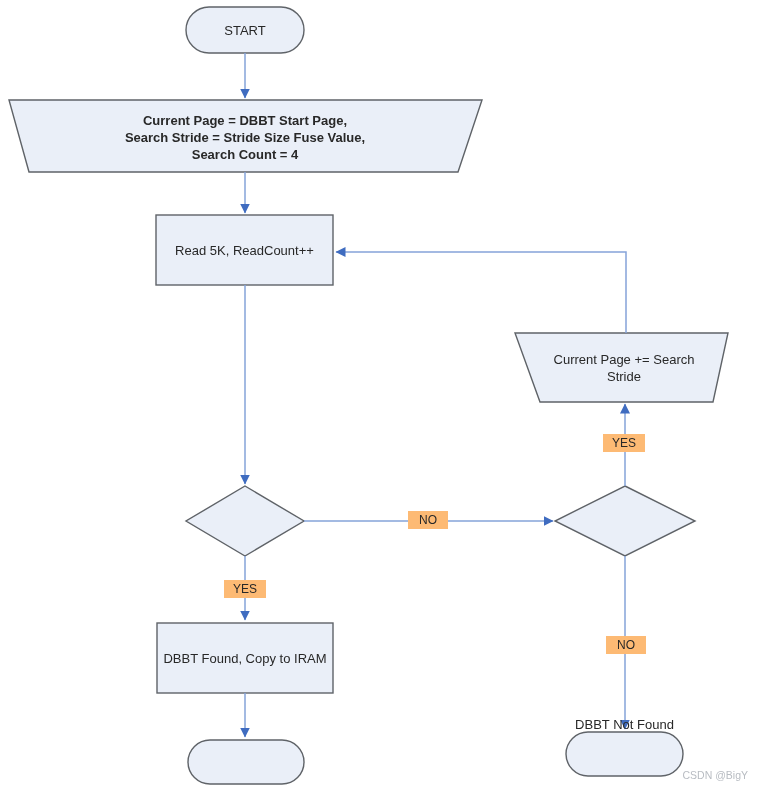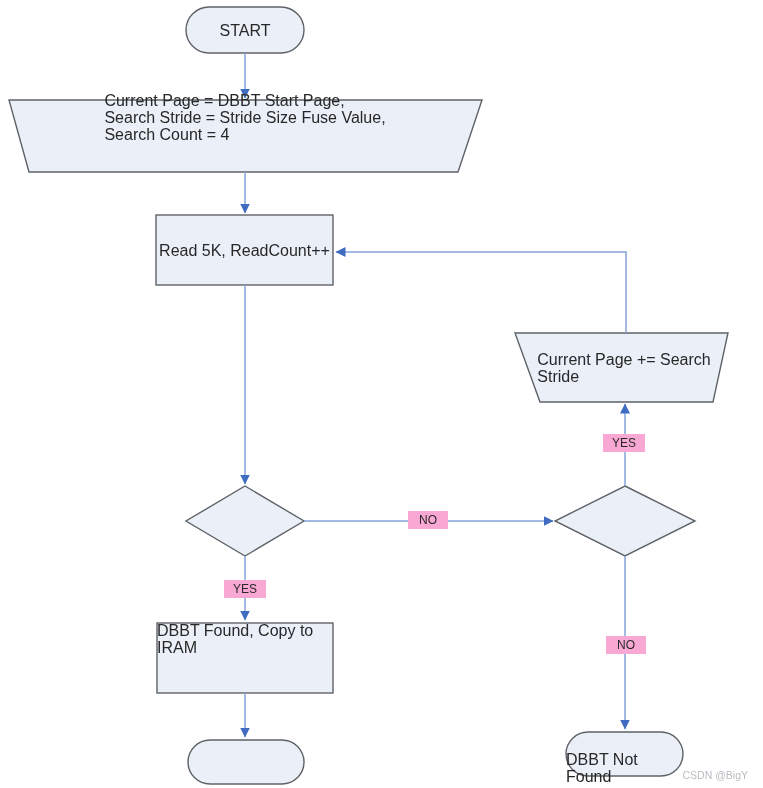--- a/index.html
+++ b/index.html
@@ -18,29 +18,30 @@
     font-family:"Liberation Sans", sans-serif;
     overflow:hidden;
   }
   .canvas svg{position:absolute;left:0;top:0;}
   .shape{fill:var(--node-fill);stroke:var(--node-stroke);stroke-width:1.4;}
   .edge{stroke:var(--edge-color);stroke-width:1.5;fill:none;}
   .arrowhead{fill:var(--arrow-color);}
   .node-label{
     position:absolute;
     display:flex;align-items:center;justify-content:center;
+    text-align:center;
     white-space:pre-line;
-    font-size:16px;line-height:17px;
+    font-size:13px;line-height:17px;
     color:var(--text-color);
     pointer-events:none;
   }
   .edge-label{
     position:absolute;
     display:flex;align-items:center;justify-content:center;
-    background:#f9a8d4;
+    background:#fdba74;
     font-size:12px;
     color:var(--text-color);
     pointer-events:none;
   }
   .watermark{
     position:absolute;
     right:15px;bottom:7px;
     font-size:10.5px;
     color:var(--watermark-color);
     margin-top:16px;
@@ -73,28 +74,28 @@
     <line class="edge" x1="245" y1="285" x2="245" y2="484" marker-end="url(#arrow)"></line>
     <line class="edge" x1="304" y1="521" x2="553" y2="521" marker-end="url(#arrow)"></line>
     <line class="edge" x1="625" y1="486" x2="625" y2="404" marker-end="url(#arrow)"></line>
     <polyline class="edge" points="626,333 626,252 336,252" marker-end="url(#arrow)"></polyline>
     <line class="edge" x1="625" y1="556" x2="625" y2="729" marker-end="url(#arrow)"></line>
     <line class="edge" x1="245" y1="556" x2="245" y2="620" marker-end="url(#arrow)"></line>
     <line class="edge" x1="245" y1="693" x2="245" y2="737" marker-end="url(#arrow)"></line>
   </svg>
 
   <div class="node-label" style="left:186px;top:7px;width:118px;height:46px;">START</div>
-  <div class="node-label" style="left:40px;top:92px;width:410px;height:51px;">Current Page = DBBT Start Page,
+  <div class="node-label" style="left:40px;top:112px;width:410px;height:51px;font-weight:bold;">Current Page = DBBT Start Page,
 Search Stride = Stride Size Fuse Value,
 Search Count = 4</div>
   <div class="node-label" style="left:156px;top:215px;width:177px;height:70px;">Read 5K, ReadCount++</div>
   <div class="node-label" style="left:536px;top:333px;width:176px;height:69px;">Current Page += Search
 Stride</div>
-  <div class="node-label" style="left:157px;top:604px;width:176px;height:70px;">DBBT Found, Copy to IRAM</div>
-  <div class="node-label" style="left:566px;top:752px;width:117px;height:32px;">DBBT Not Found</div>
+  <div class="node-label" style="left:157px;top:623px;width:176px;height:70px;">DBBT Found, Copy to IRAM</div>
+  <div class="node-label" style="left:566px;top:708px;width:117px;height:32px;">DBBT Not Found</div>
 
   <div class="edge-label" style="left:408px;top:511px;width:40px;height:18px;">NO</div>
   <div class="edge-label" style="left:224px;top:580px;width:42px;height:18px;">YES</div>
   <div class="edge-label" style="left:603px;top:434px;width:42px;height:18px;">YES</div>
   <div class="edge-label" style="left:606px;top:636px;width:40px;height:18px;">NO</div>
 
   <div class="watermark">CSDN @BigY</div>
 </div>
 
 </body></html>

